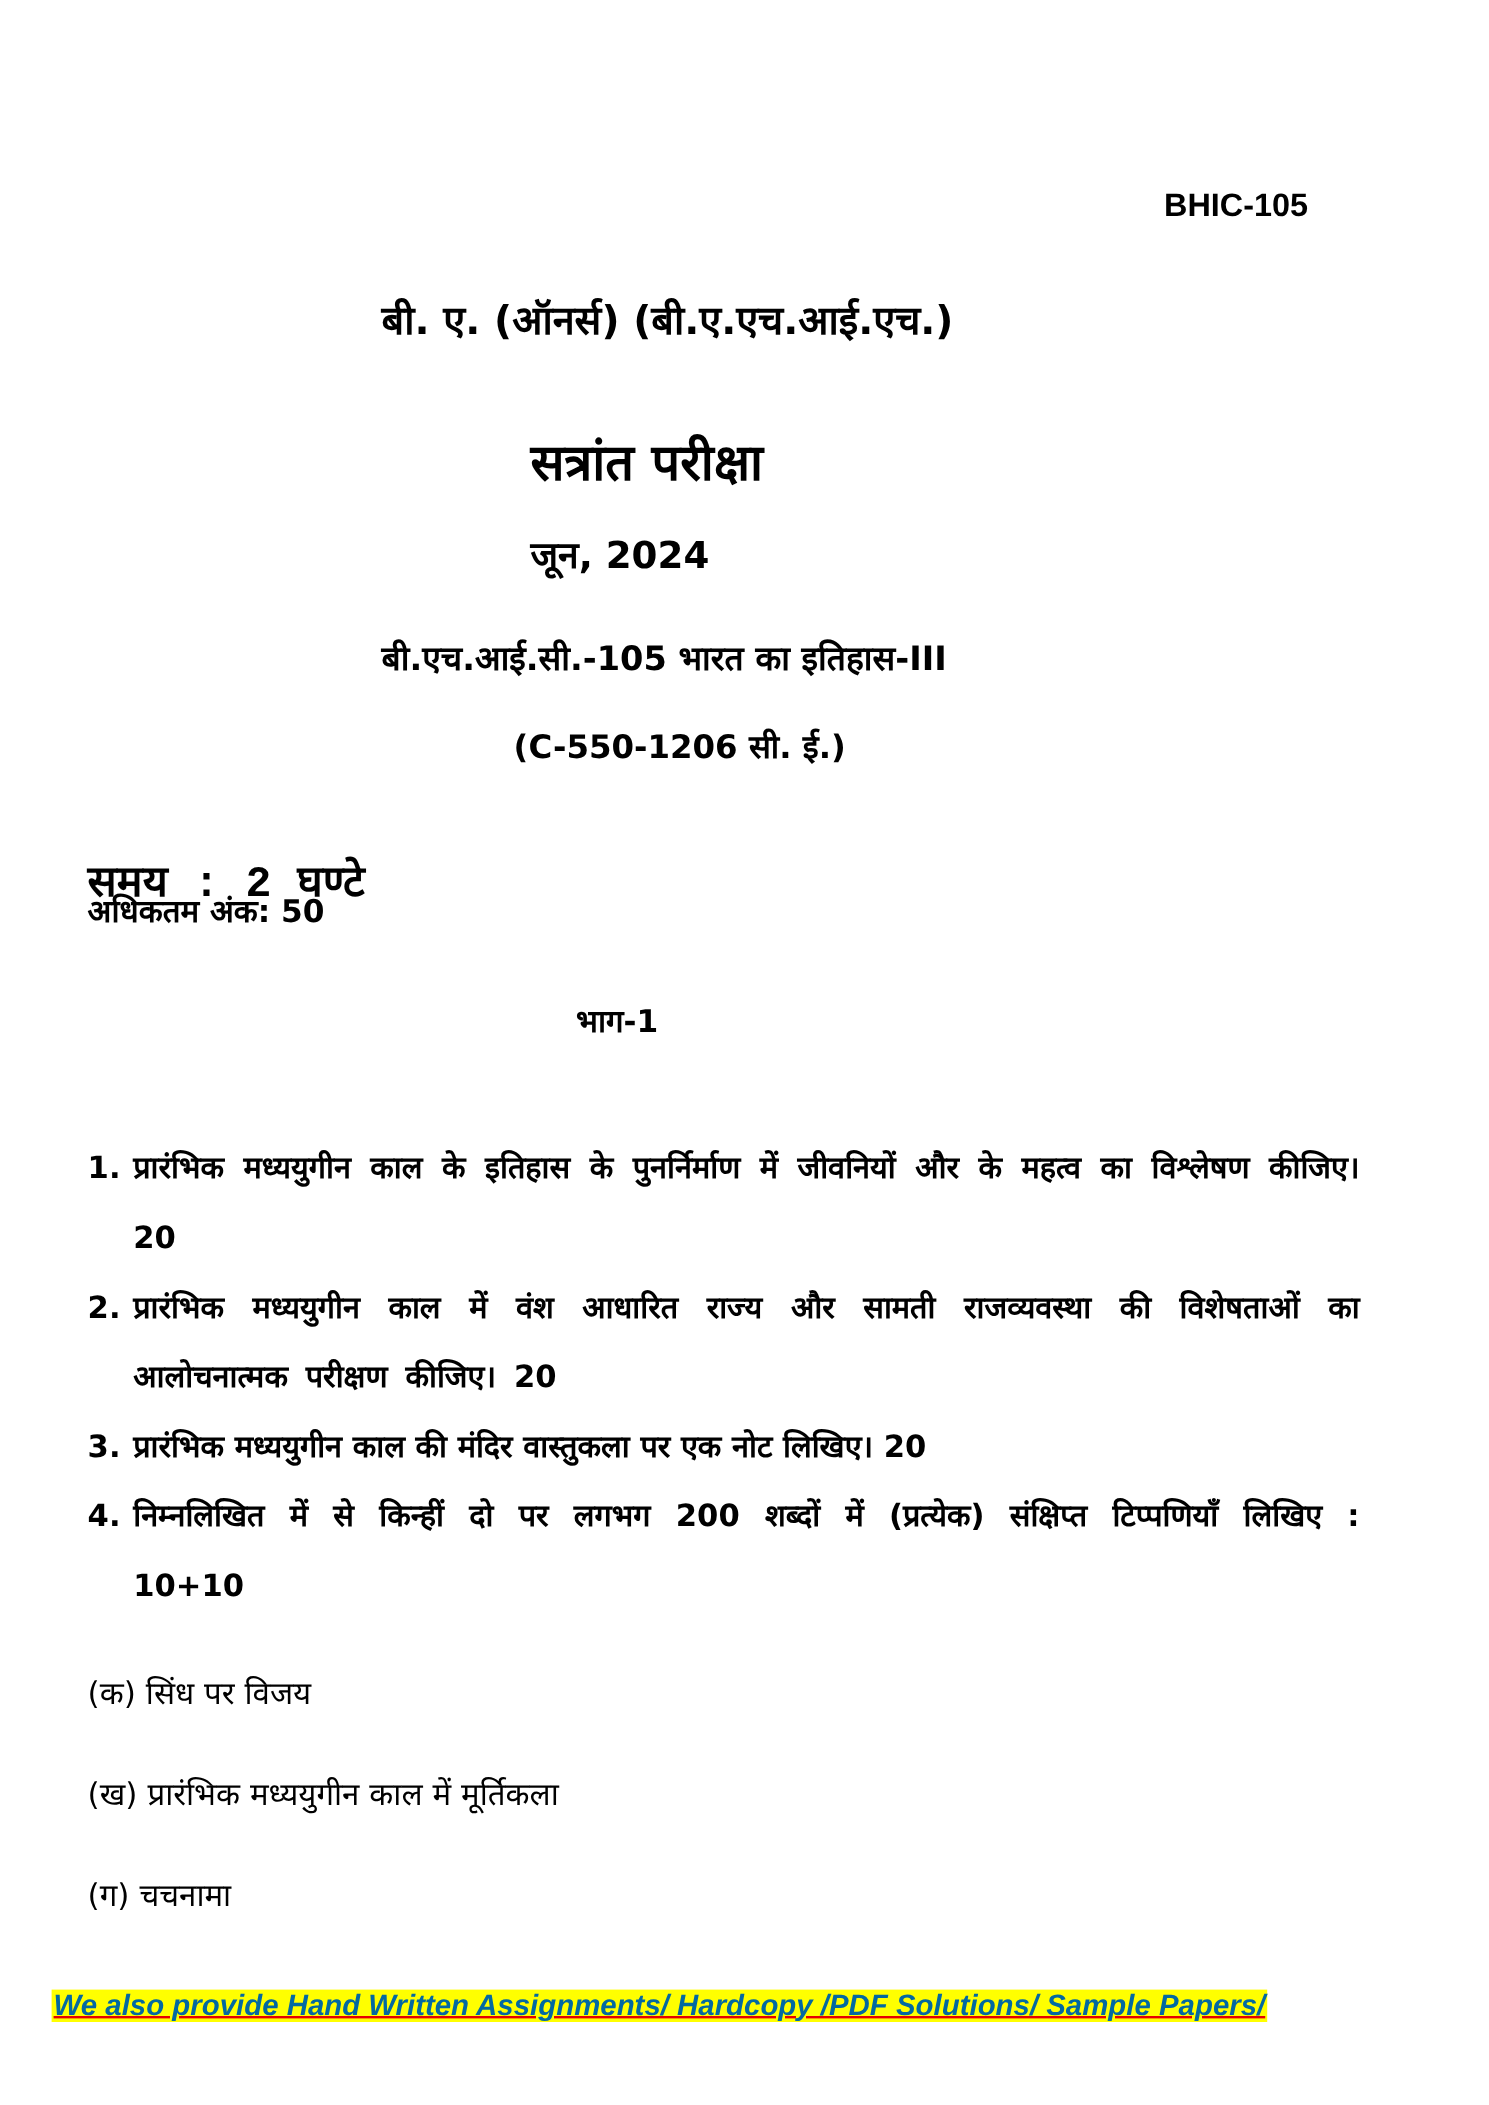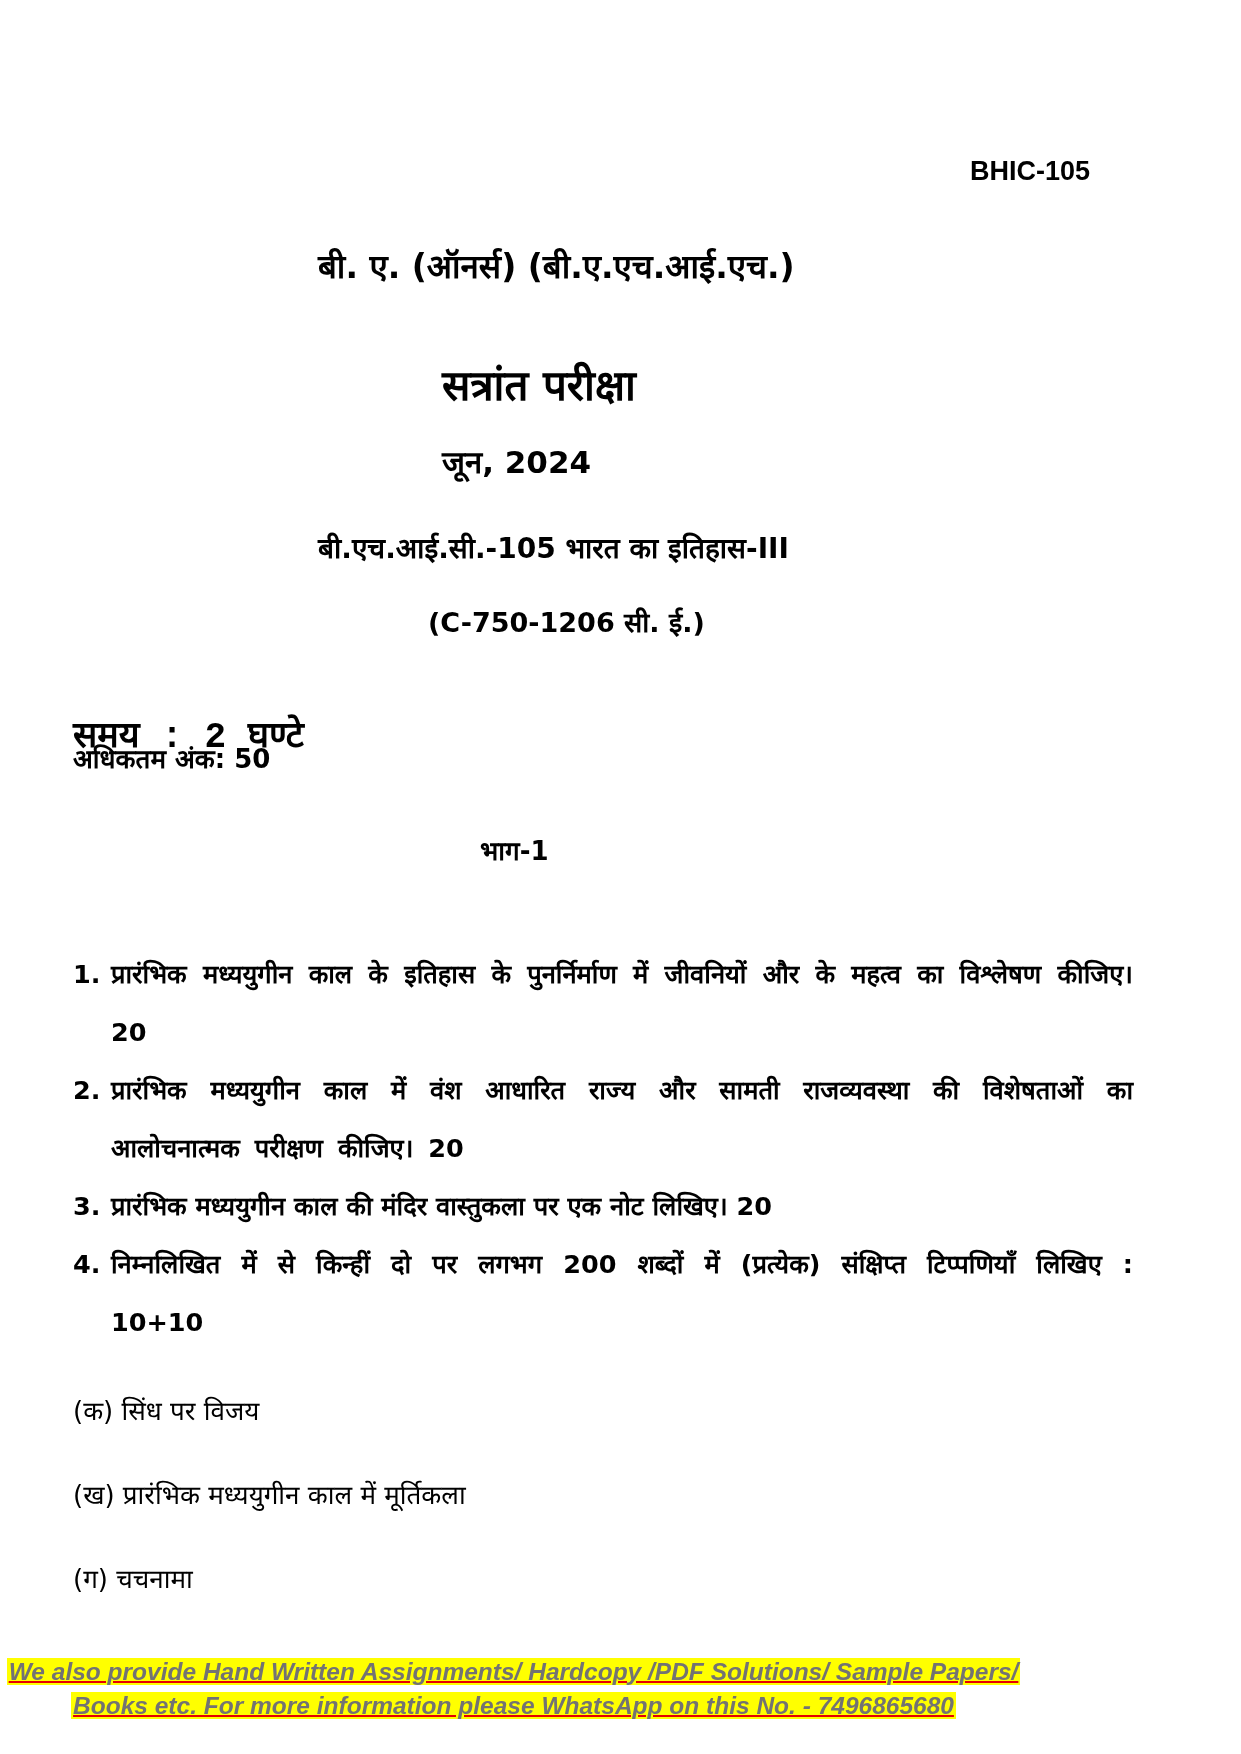--- a/index.html
+++ b/index.html
@@ -65,39 +65,40 @@
       position: absolute;
       left: 0;
       width: 1027px;
       top: 1655px;
       text-align: center;
       font-family: "Liberation Sans", "DejaVu Sans", sans-serif;
       font-style: italic;
       font-weight: bold;
       font-size: 24.5px;
       line-height: 34px;
-      color: #737373;
+      color: #0369a1;
+      padding-left: 36px;
     }
     .promo span {
       background: #ffff00;
       text-decoration: underline;
       text-decoration-color: #e60000;
       text-decoration-thickness: 2px;
       padding: 0 2px;
     }
   </style>
 </head>
 <body>
 
 <div class="abs code">BHIC-105</div>
 <div class="abs program">बी. ए. (ऑनर्स) (बी.ए.एच.आई.एच.)</div>
 <div class="abs session">सत्रांत परीक्षा</div>
 <div class="abs date">जून, 2024</div>
 <div class="abs course">बी.एच.आई.सी.-105 भारत का इतिहास-III</div>
-<div class="abs period">(C-750-1206 सी. ई.)</div>
+<div class="abs period">(C-550-1206 सी. ई.)</div>
 
 <div class="abs time">समय : 2 घण्टे</div>
 <div class="abs marks">अधिकतम अंक: 50</div>
 
 <div class="abs part">भाग-1</div>
 
 <div class="questions">
   <div class="q">
     <span class="q-num">1.</span>
     <span class="q-text">प्रारंभिक मध्ययुगीन काल के इतिहास के पुनर्निर्माण में जीवनियों और के महत्व का विश्लेषण कीजिए। 20</span>
@@ -124,14 +125,13 @@
   <span>(ख)</span>
   <span>प्रारंभिक मध्ययुगीन काल में मूर्तिकला</span>
 </div>
 <div class="subq sq3">
   <span>(ग)</span>
   <span>चचनामा</span>
 </div>
 
 <div class="promo">
   <span>We also provide Hand Written Assignments/ Hardcopy /PDF Solutions/ Sample Papers/</span><br>
-  <span>Books etc. For more information please WhatsApp on this No. - 7496865680</span>
 </div>
 
 </body></html>

